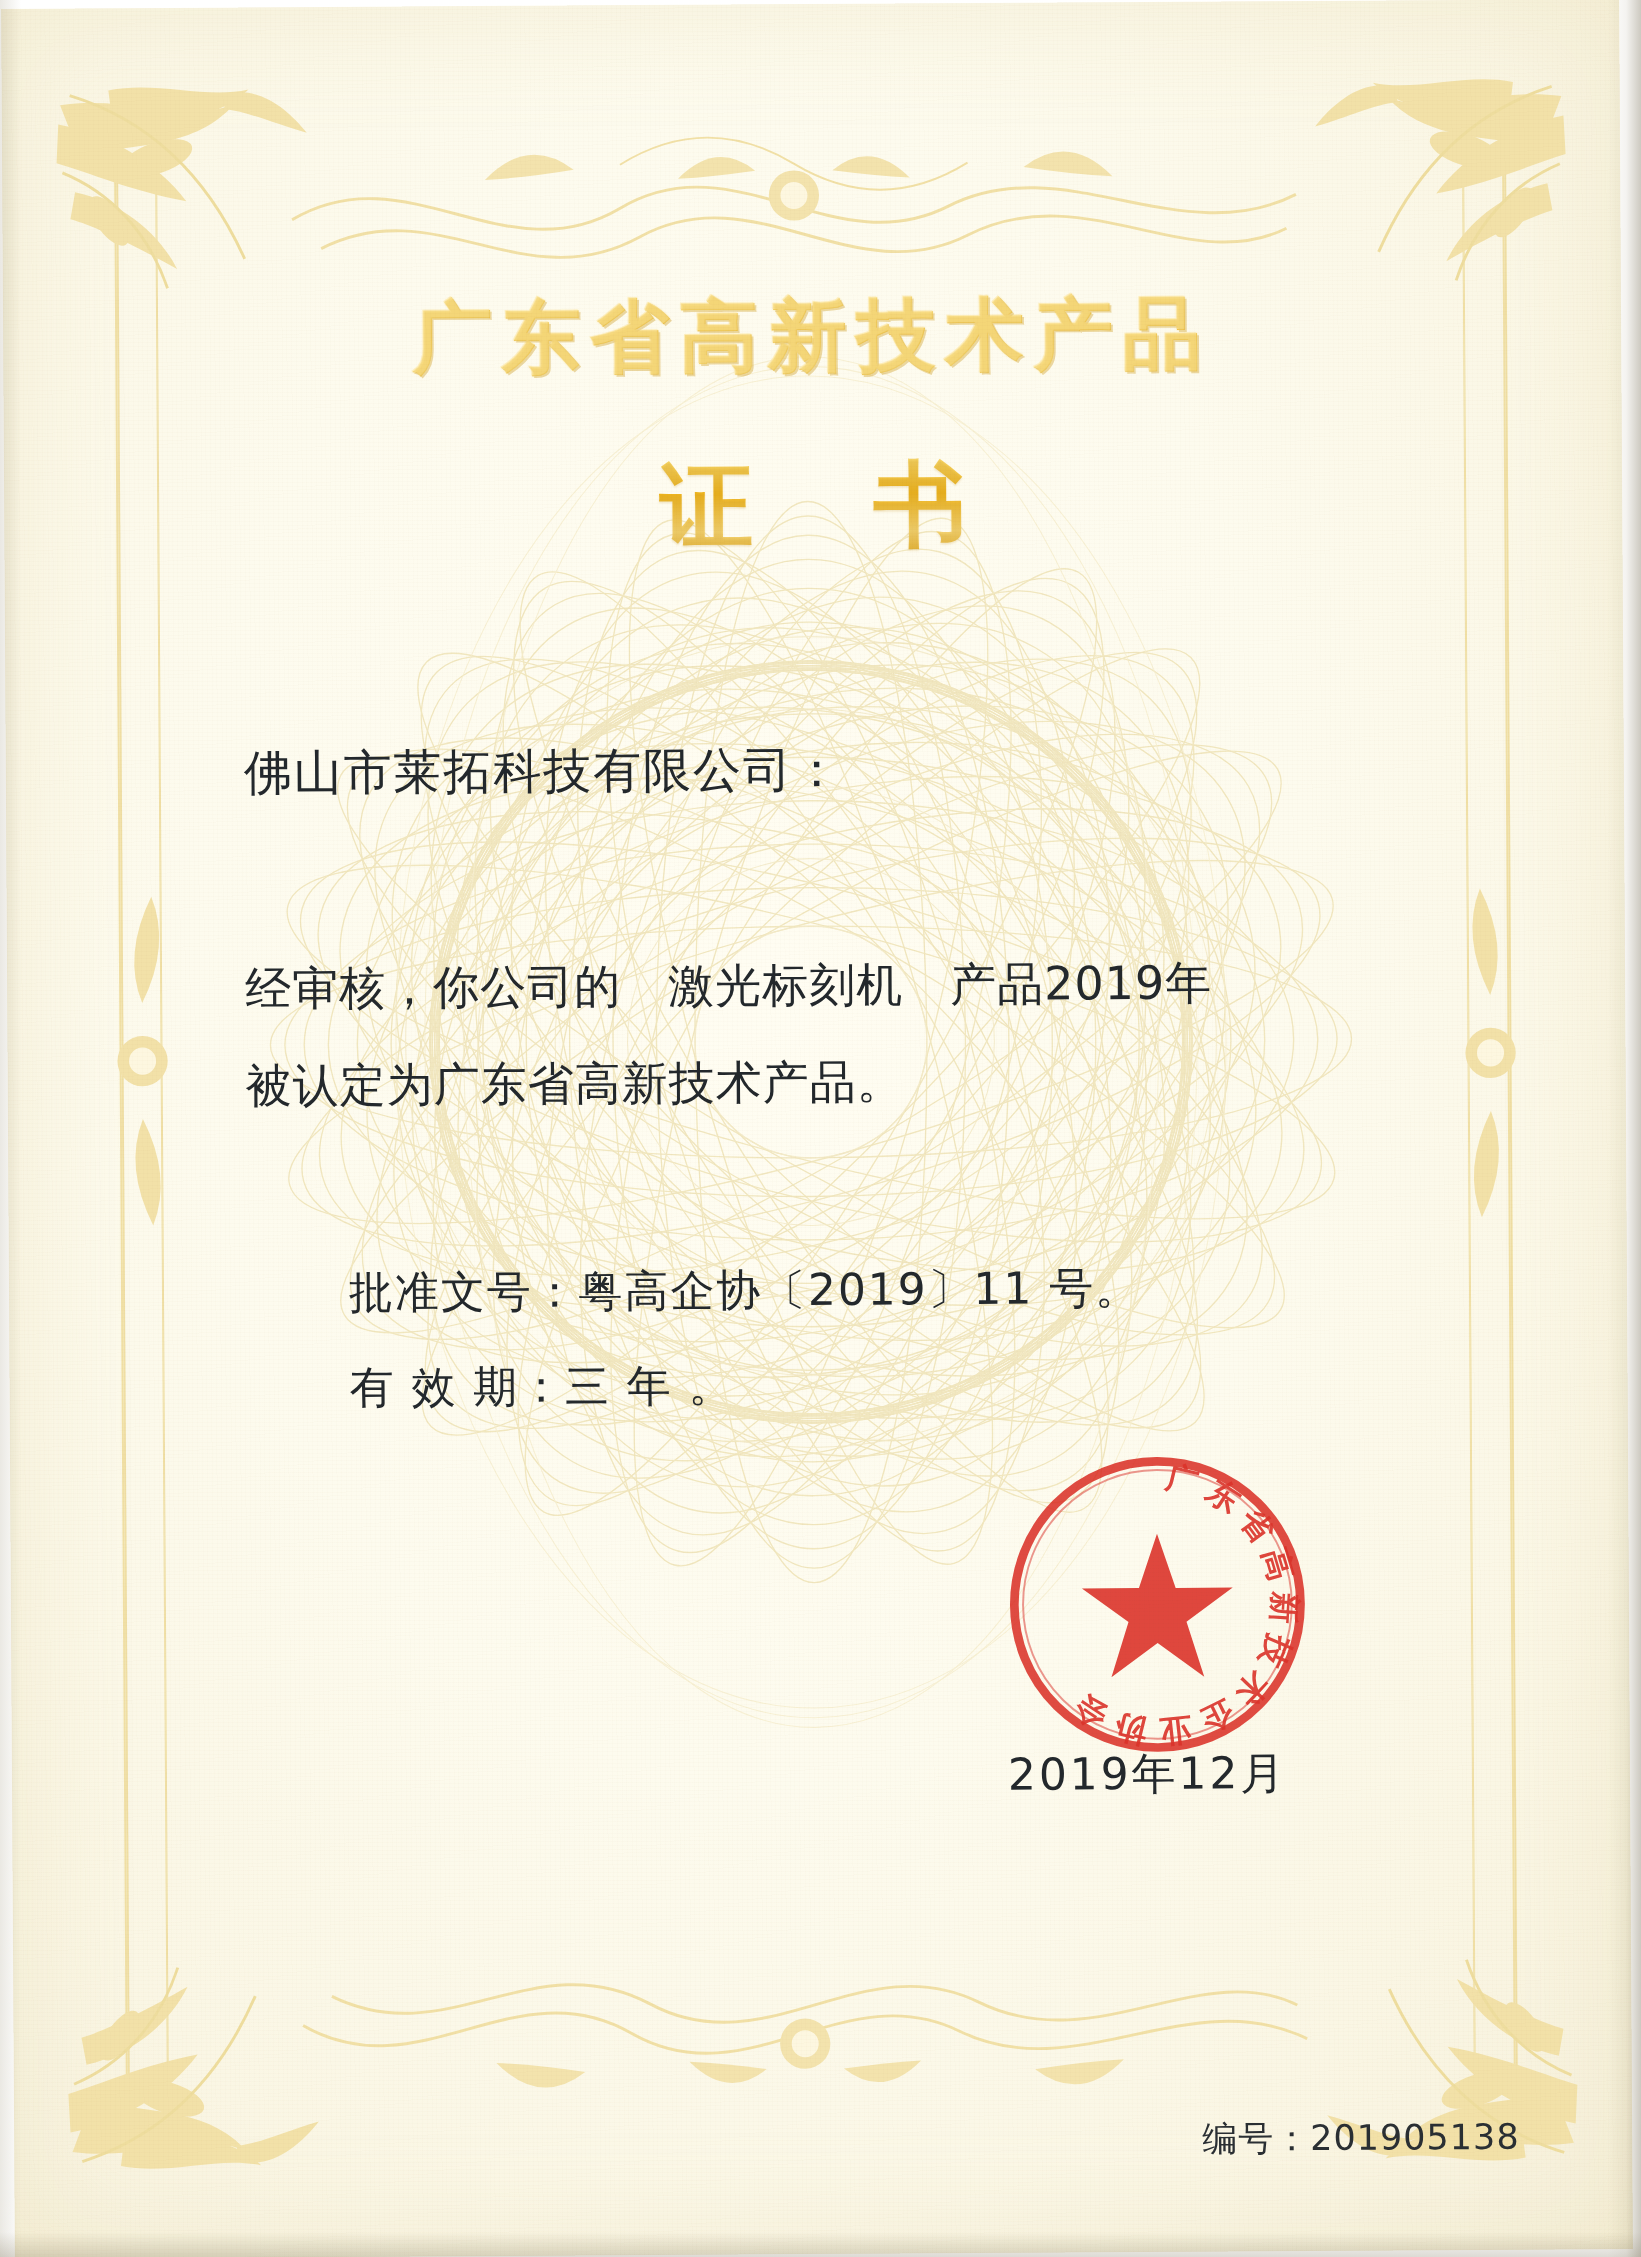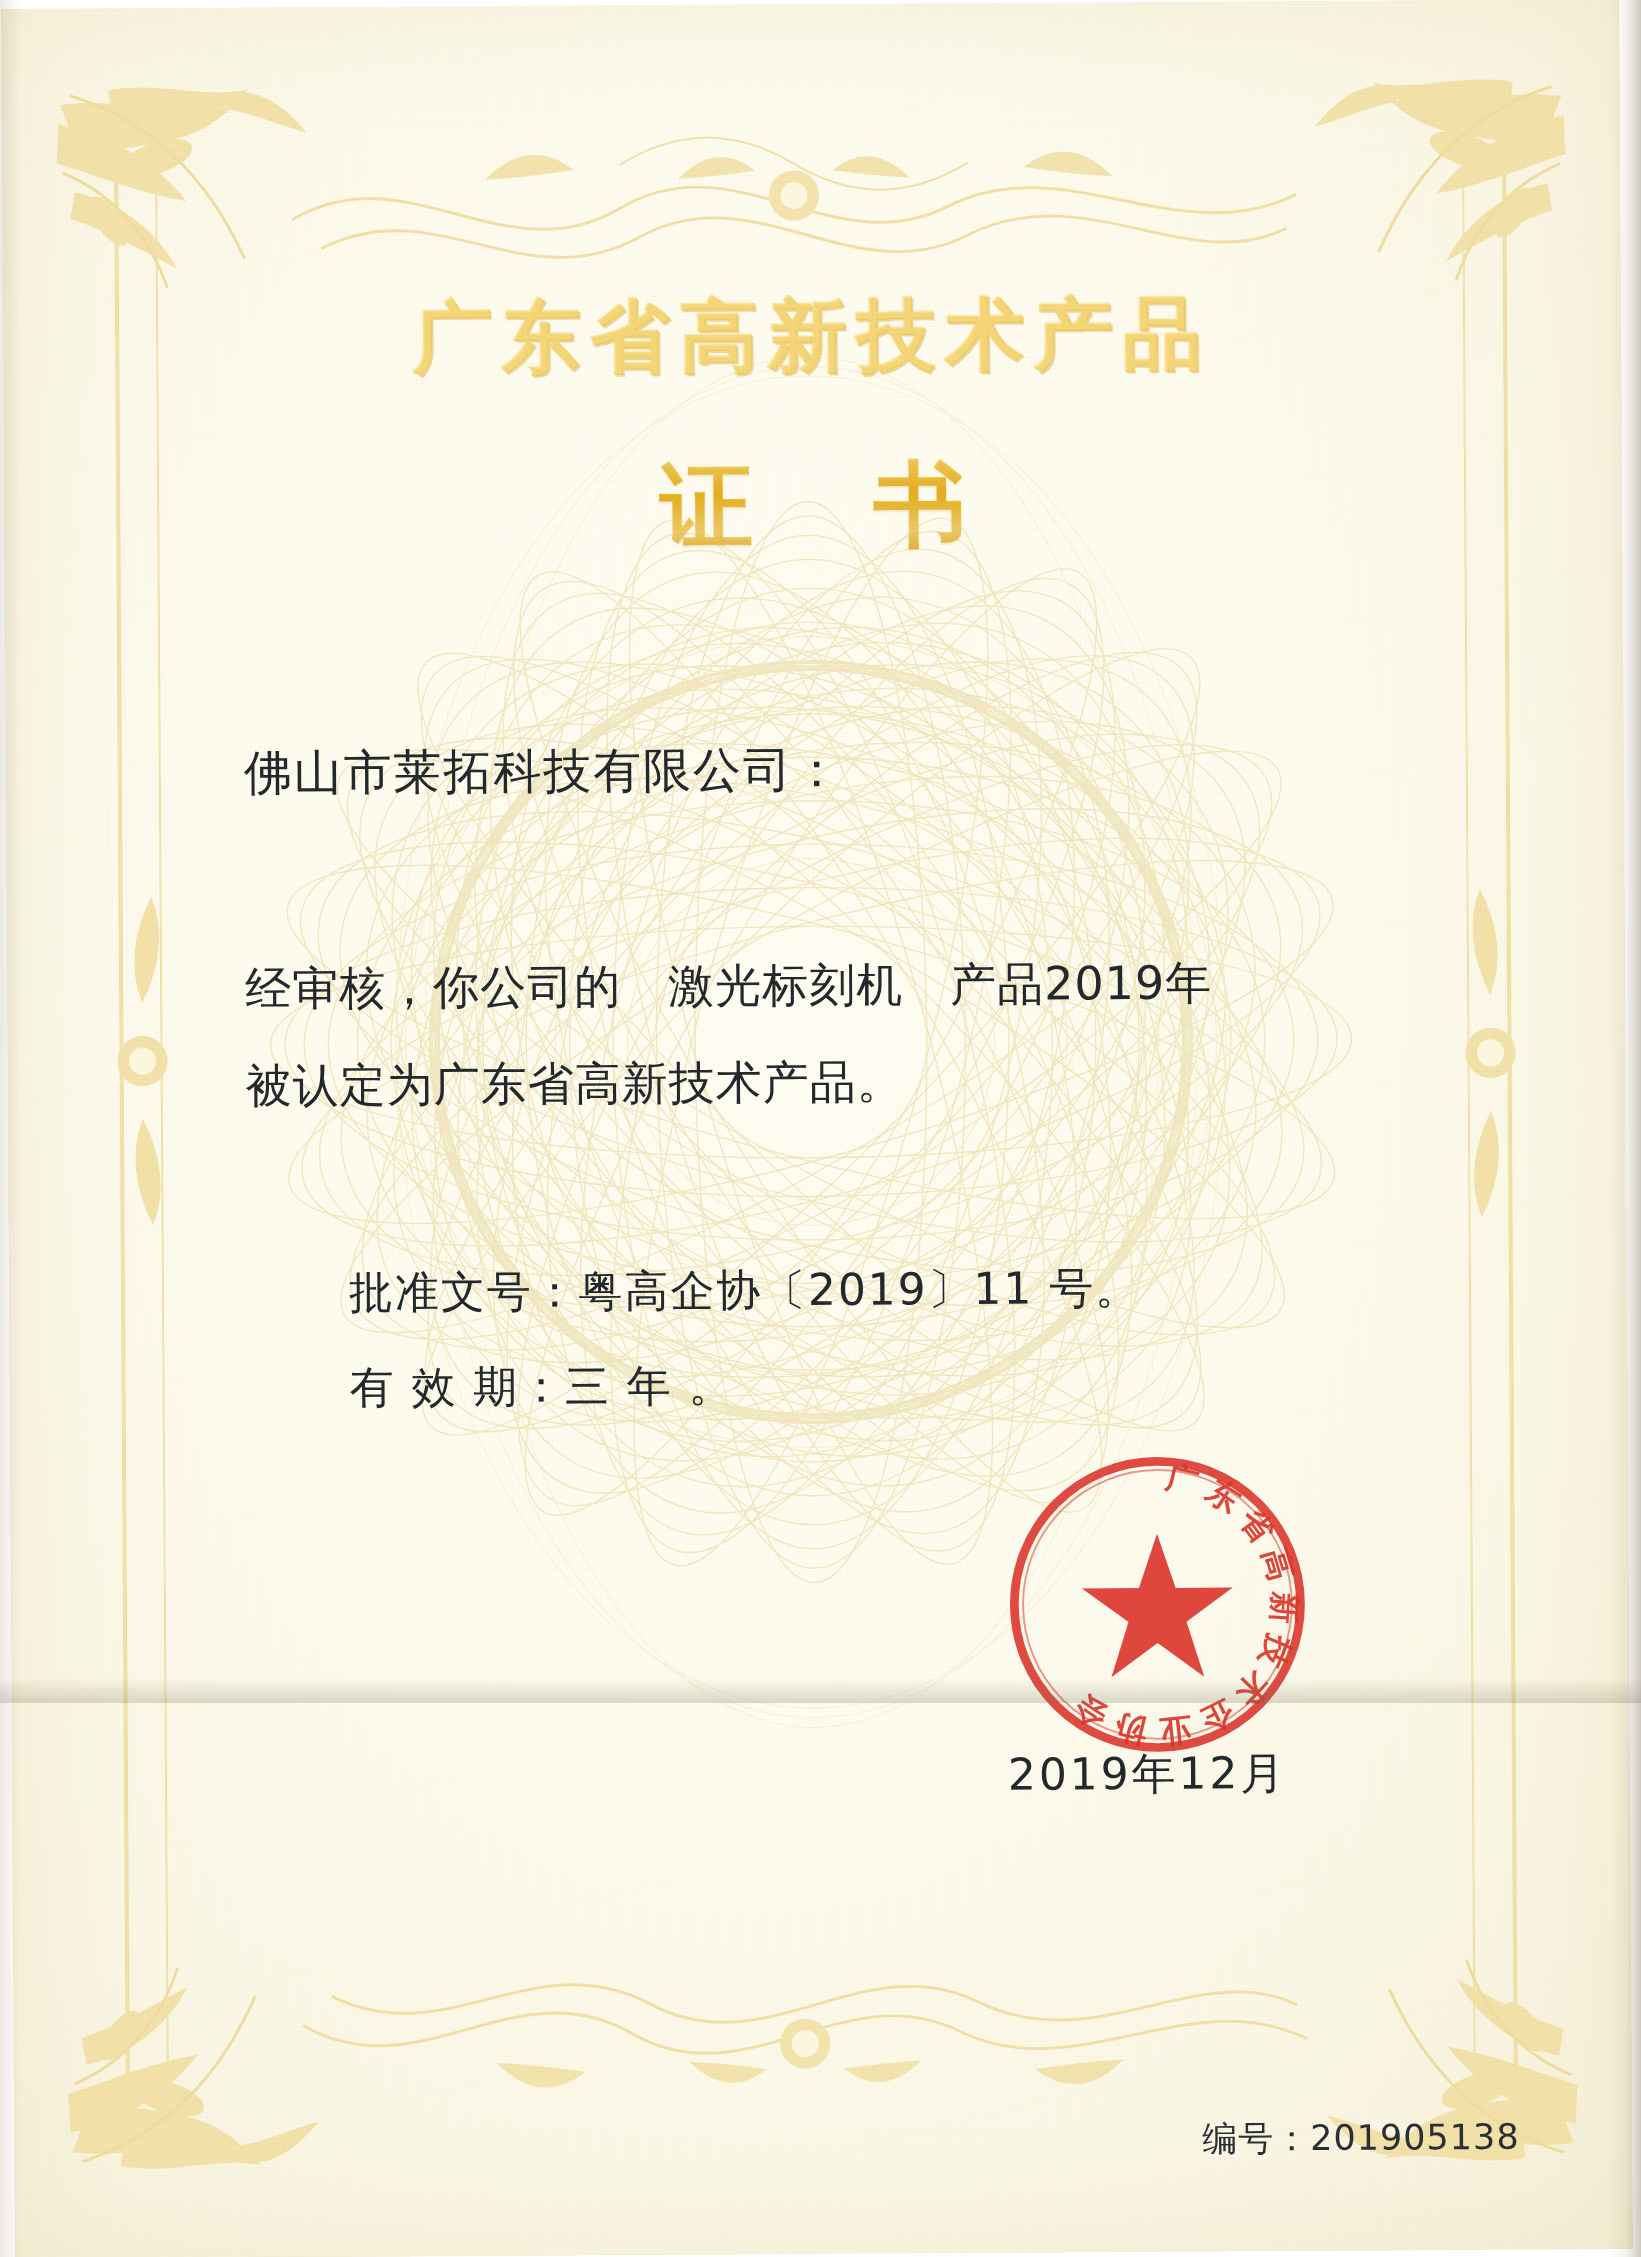--- a/index.html
+++ b/index.html
@@ -12,21 +12,21 @@
     height: 2257px;
     font-family: "Liberation Serif", serif;
     overflow: hidden;
   }
 
   
   #scan {
     position: absolute;
     left: 0; top: 0;
     width: 1641px;
-    height: 1703px;
+    height: 2257px;
     background: #ffffff;
   }
 
   
   #sheet {
     position: absolute;
     left: 7.7px;
     top: 3.9px;
     width: 1618px;
     height: 2250px;

